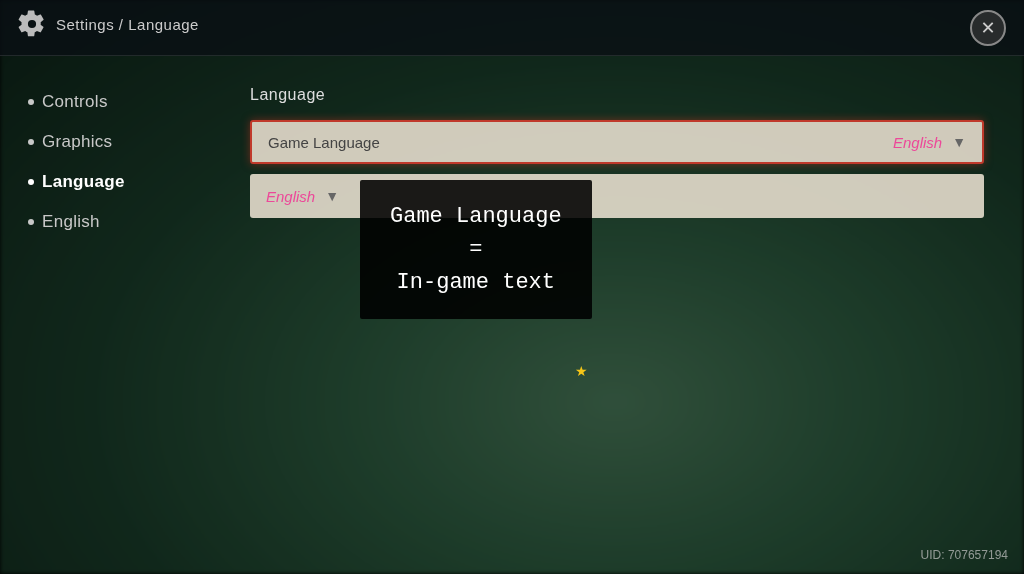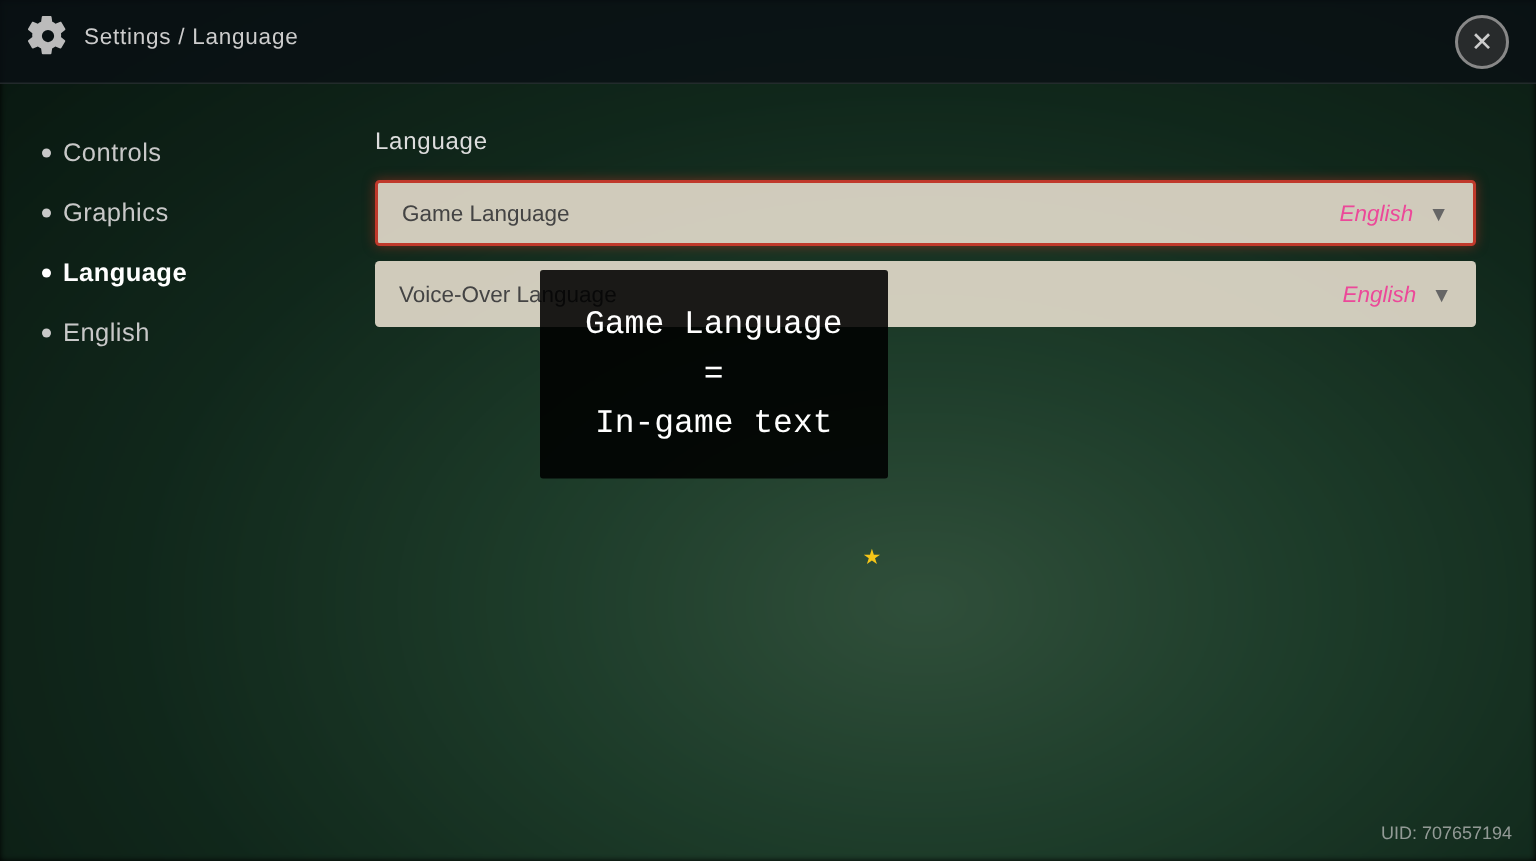--- a/index.html
+++ b/index.html
@@ -263,21 +263,20 @@
     <div class="content-area">
       <div class="section-title">Language</div>
 
       <div class="language-row selected">
         <span class="language-row-label">Game Language</span>
         <span class="language-value">English</span>
         <span class="dropdown-arrow">▼</span>
       </div>
 
       <div class="language-row">
-        <span class="language-row-label">Voice-Over Language</span>
         <span class="language-value">English</span>
         <span class="dropdown-arrow">▼</span>
       </div>
     </div>
   </div>
 </div>
 
 <div class="info-box">
   <div>Game Language</div>
   <div>=</div>

